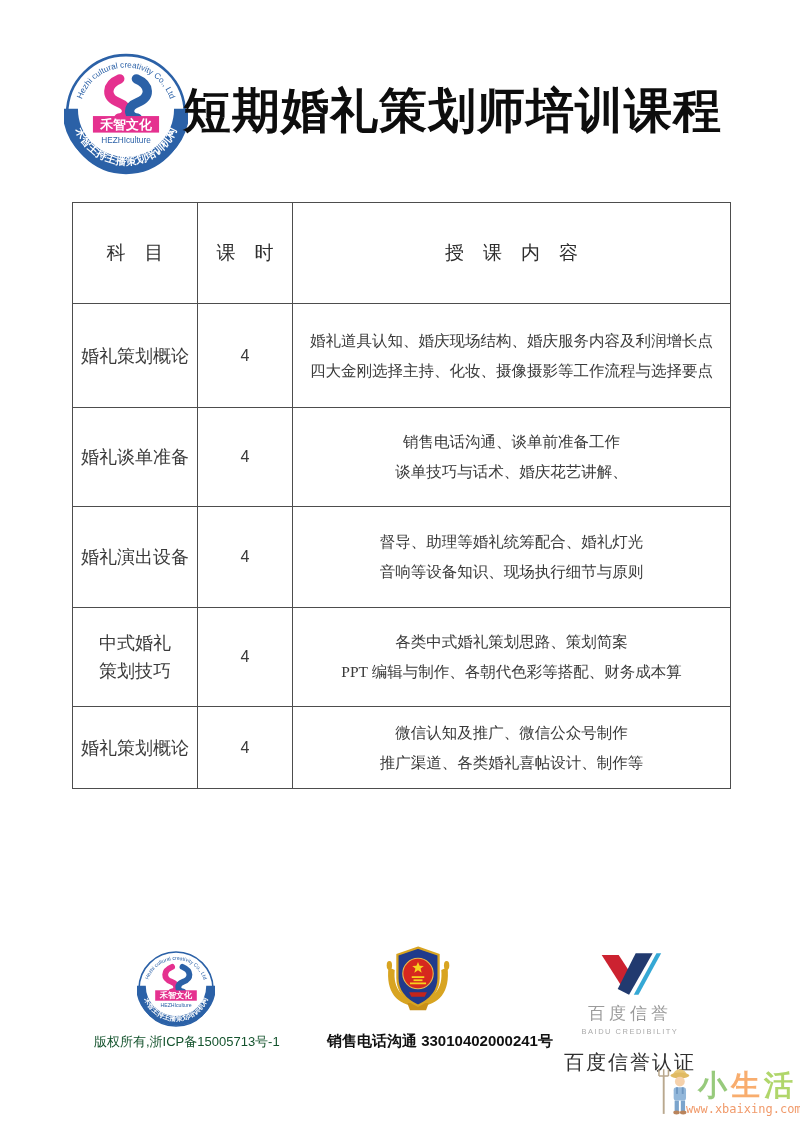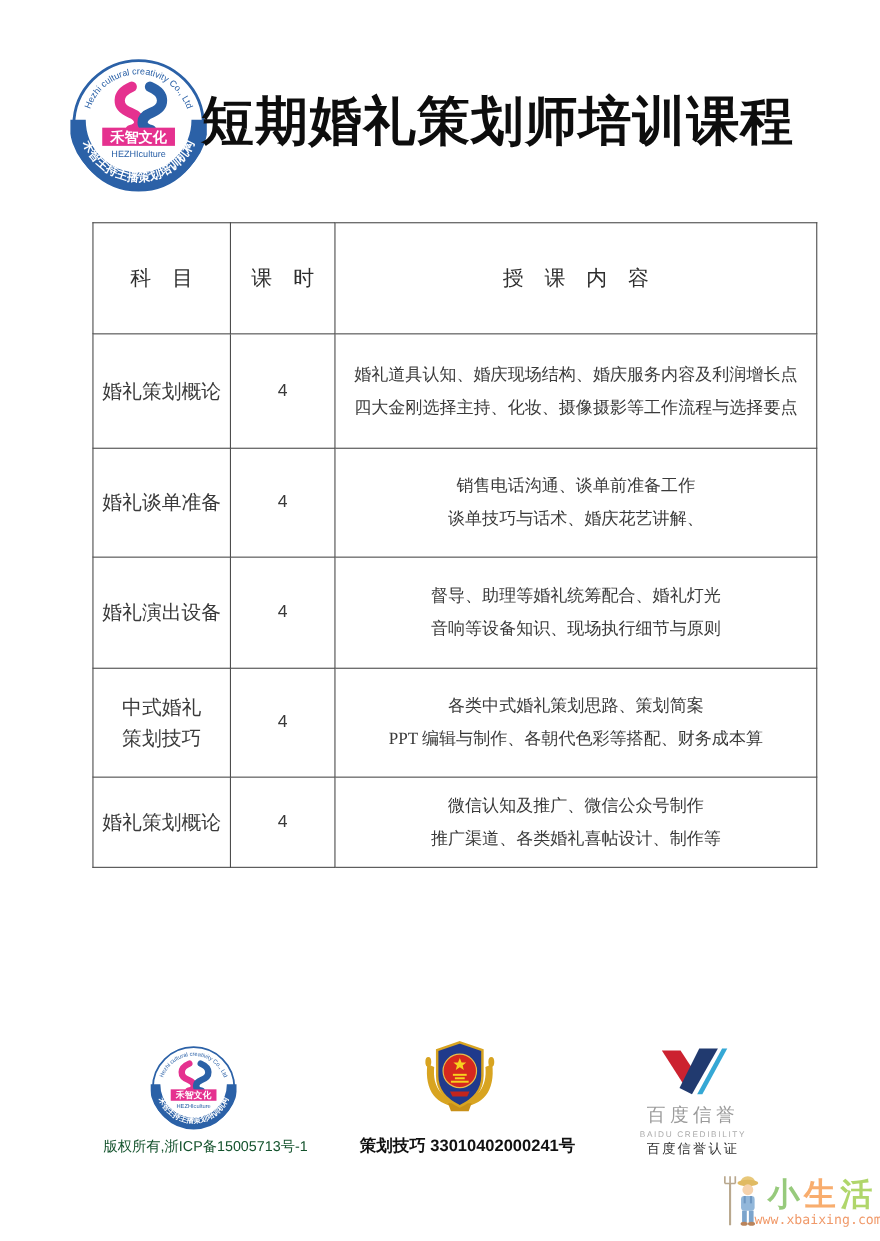--- a/index.html
+++ b/index.html
@@ -6,21 +6,21 @@
   .page{position:relative;width:800px;height:1128px;background:#ffffff;overflow:hidden;
         font-family:"Liberation Sans",sans-serif;color:#383838;}
 
   
   .logo-header{position:absolute;left:64px;top:52px;width:124px;height:124px;}
   .page-title{position:absolute;left:183px;top:76px;width:560px;height:70px;
       font-family:"Liberation Serif",serif;font-weight:bold;font-size:48px;
       color:#0d0d0d;letter-spacing:1px;white-space:nowrap;line-height:70px;}
 
   
-  .course-table{position:absolute;left:84px;top:202px;width:658px;
+  .course-table{position:absolute;left:72px;top:202px;width:658px;
       border-collapse:collapse;table-layout:fixed;
       font-family:"Liberation Serif",serif;color:#3a3a3a;padding-left:12px;}
   .course-table col.c1{width:125px;} .course-table col.c2{width:95px;} .course-table col.c3{width:438px;}
   .course-table td,.course-table th{border:1px solid #4d4d4d;padding:0 4px;
       text-align:center;vertical-align:middle;font-weight:normal;}
   .course-table thead th{height:100px;font-size:19px;color:#2e2e2e;}
   .r1{height:104px;} .r2{height:99px;} .r3{height:101px;}
   .r4{height:126px;} .r5{height:99px;} .r6{height:82px;}
   .subject-cell{font-size:18px;white-space:pre-line;line-height:28px;}
   .hours-cell{font-size:16px;font-family:"Liberation Sans",sans-serif;}
@@ -29,21 +29,21 @@
   
   .logo-footer{position:absolute;left:137px;top:950px;width:78px;height:78px;}
   .copyright{position:absolute;left:94px;top:1033px;font-size:13px;color:#14532d;white-space:nowrap;}
   .police-badge{position:absolute;left:382px;top:944px;width:72px;height:68px;}
   .police-record{position:absolute;left:327px;top:1032px;font-size:15px;font-weight:bold;
       color:#111111;white-space:nowrap;}
   .baidu-block{position:absolute;left:560px;top:948px;width:140px;text-align:center;}
   .baidu-v{display:block;margin:0 auto;}
   .baidu-cn{font-size:17px;color:#9b9b9b;letter-spacing:4px;margin-top:4px;white-space:nowrap;}
   .baidu-en{font-size:7.5px;color:#ababab;letter-spacing:1.5px;margin-top:2px;white-space:nowrap;}
-  .baidu-cert{font-size:12px;color:#2e2e2e;letter-spacing:2px;margin-top:0;white-space:nowrap;}
+  .baidu-cert{font-size:20px;color:#2e2e2e;letter-spacing:2px;margin-top:13px;white-space:nowrap;}
 
   
   .watermark{position:absolute;left:656px;top:1064px;width:144px;height:60px;}
   .wm-farmer{position:absolute;left:2px;top:2px;}
   .wm-name{position:absolute;left:42px;top:2px;font-size:29px;font-weight:bold;
       font-family:"Liberation Sans",sans-serif;letter-spacing:4px;white-space:nowrap;opacity:.85;}
   .wm-c0{color:#86c166;} .wm-c1{color:#f79f55;} .wm-c2{color:#a3cf52;}
   .wm-url{position:absolute;left:30px;top:38px;font-size:12px;color:#ef8f5a;
       font-family:"DejaVu Sans Mono",monospace;white-space:nowrap;opacity:.9;}
 </style>
@@ -152,21 +152,21 @@
     <path d="M 28,66 L 52,66 L 49,74 L 31,74 Z" fill="#c89018"></path>
     <path d="M 40,4 L 63,12 L 63,38 C 63,54 53,63 40,69 C 27,63 17,54 17,38 L 17,12 Z" fill="#203a8c" stroke="#d8a421" stroke-width="2.5"></path>
     <circle cx="40" cy="33" r="17" fill="#d6281e" stroke="#e8bc4a" stroke-width="1.2"></circle>
     <polygon points="40,20 41.8,24.4 46.5,24.6 42.9,27.5 44.1,32 40,29.4 35.9,32 37.1,27.5 33.5,24.6 38.2,24.4" fill="#f7d11e"></polygon>
     <rect x="33" y="36" width="14" height="2" fill="#f7d11e"></rect>
     <rect x="35" y="39.5" width="10" height="2" fill="#f7d11e"></rect>
     <rect x="31" y="43" width="18" height="2" fill="#f7d11e"></rect>
     <path d="M 30,54 L 50,54 L 47.5,59 L 32.5,59 Z" fill="#c4251c"></path>
   </svg>
 
-  <div class="police-record">策划技巧 33010402000241号</div>
+  <div class="police-record">销售电话沟通 33010402000241号</div>
 
   <div class="baidu-block">
     <svg class="baidu-v" width="68" height="50" viewBox="0 0 72 52">
       <polygon points="6,7 24,7 41,33 31,46" fill="#cc2230"></polygon>
       <polygon points="42,5 60,5 35,49 23,43" fill="#213a6f"></polygon>
       <polygon points="64,5 69,5 45,49 40,49" fill="#35a8d5"></polygon>
     </svg>
     <div class="baidu-cn">百度信誉</div>
     <div class="baidu-en">BAIDU CREDIBILITY</div>
     <div class="baidu-cert">百度信誉认证</div>

